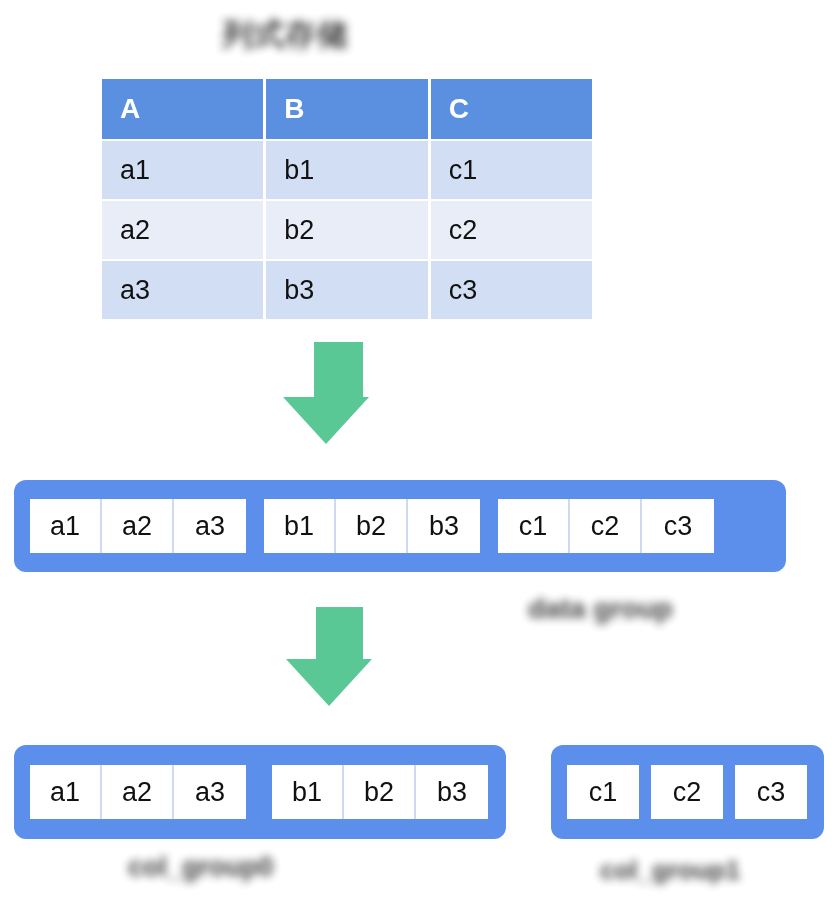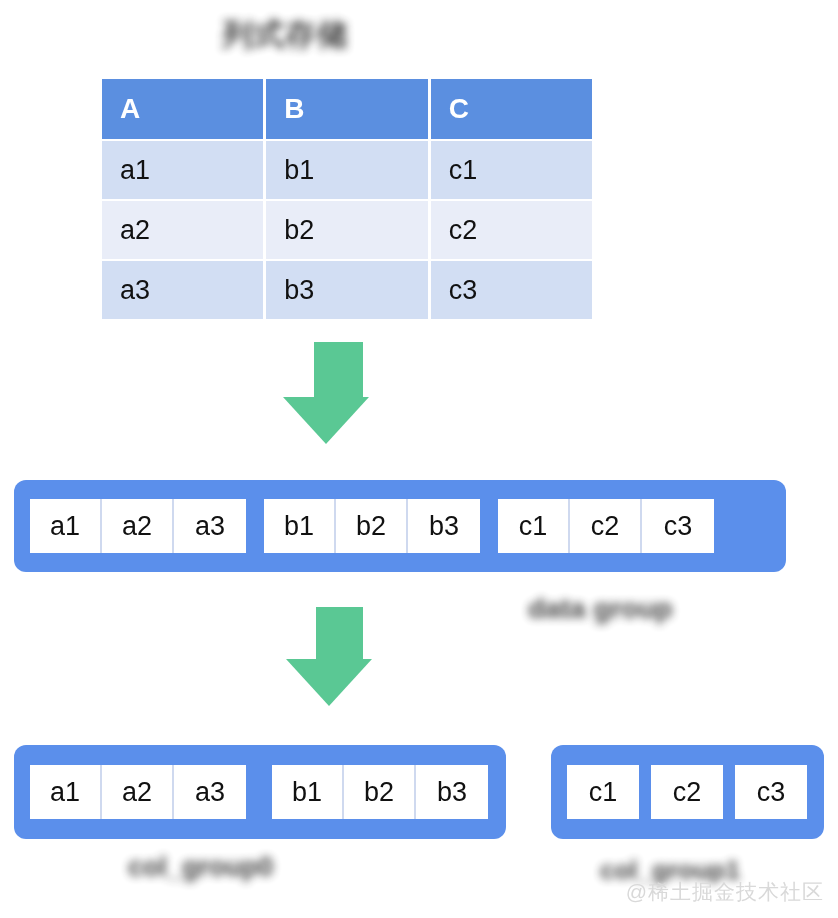--- a/index.html
+++ b/index.html
@@ -225,15 +225,14 @@
       <div class="cell-box">c1</div>
       <div class="cell-box">c2</div>
       <div class="cell-box">c3</div>
     </div>
   </div>
 
   <div id="label-left-group" class="blurred">col_group0</div>
 
   <div id="label-right-group" class="blurred">col_group1</div>
 
-  <div id="watermark">@稀土掘金技术社区</div>
 
 </div>
 
 </body></html>

